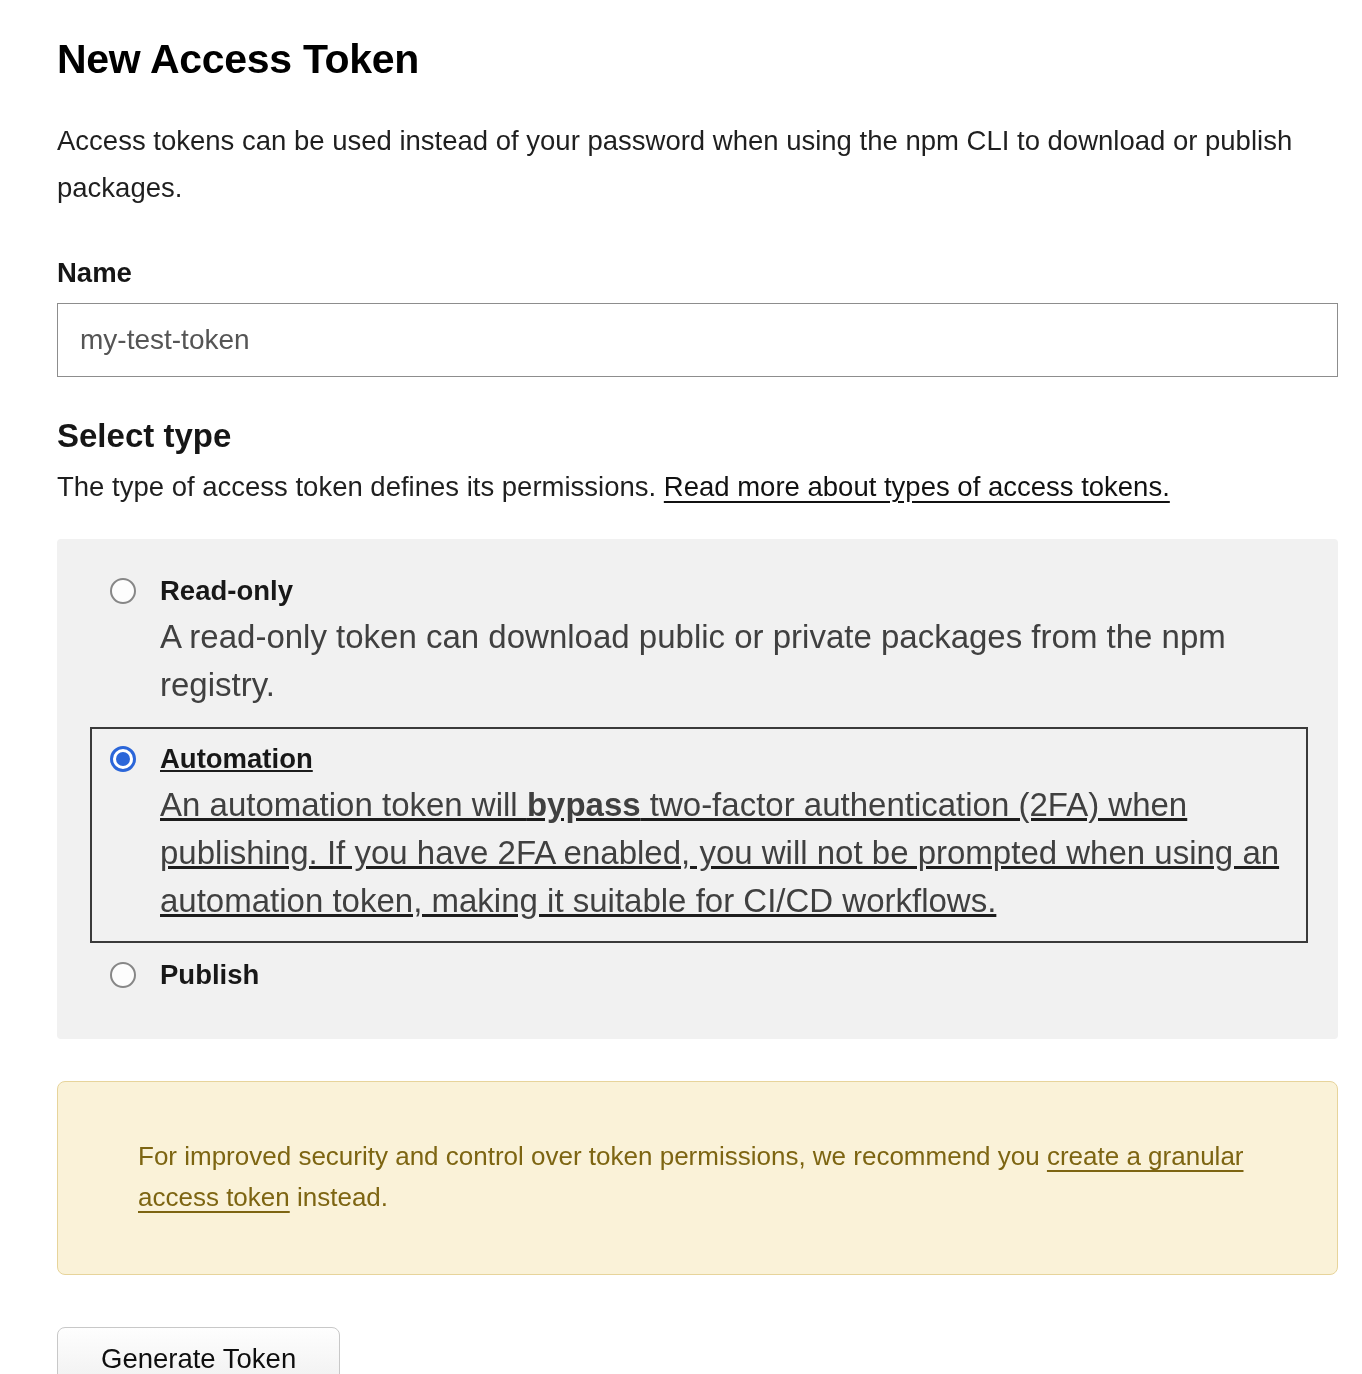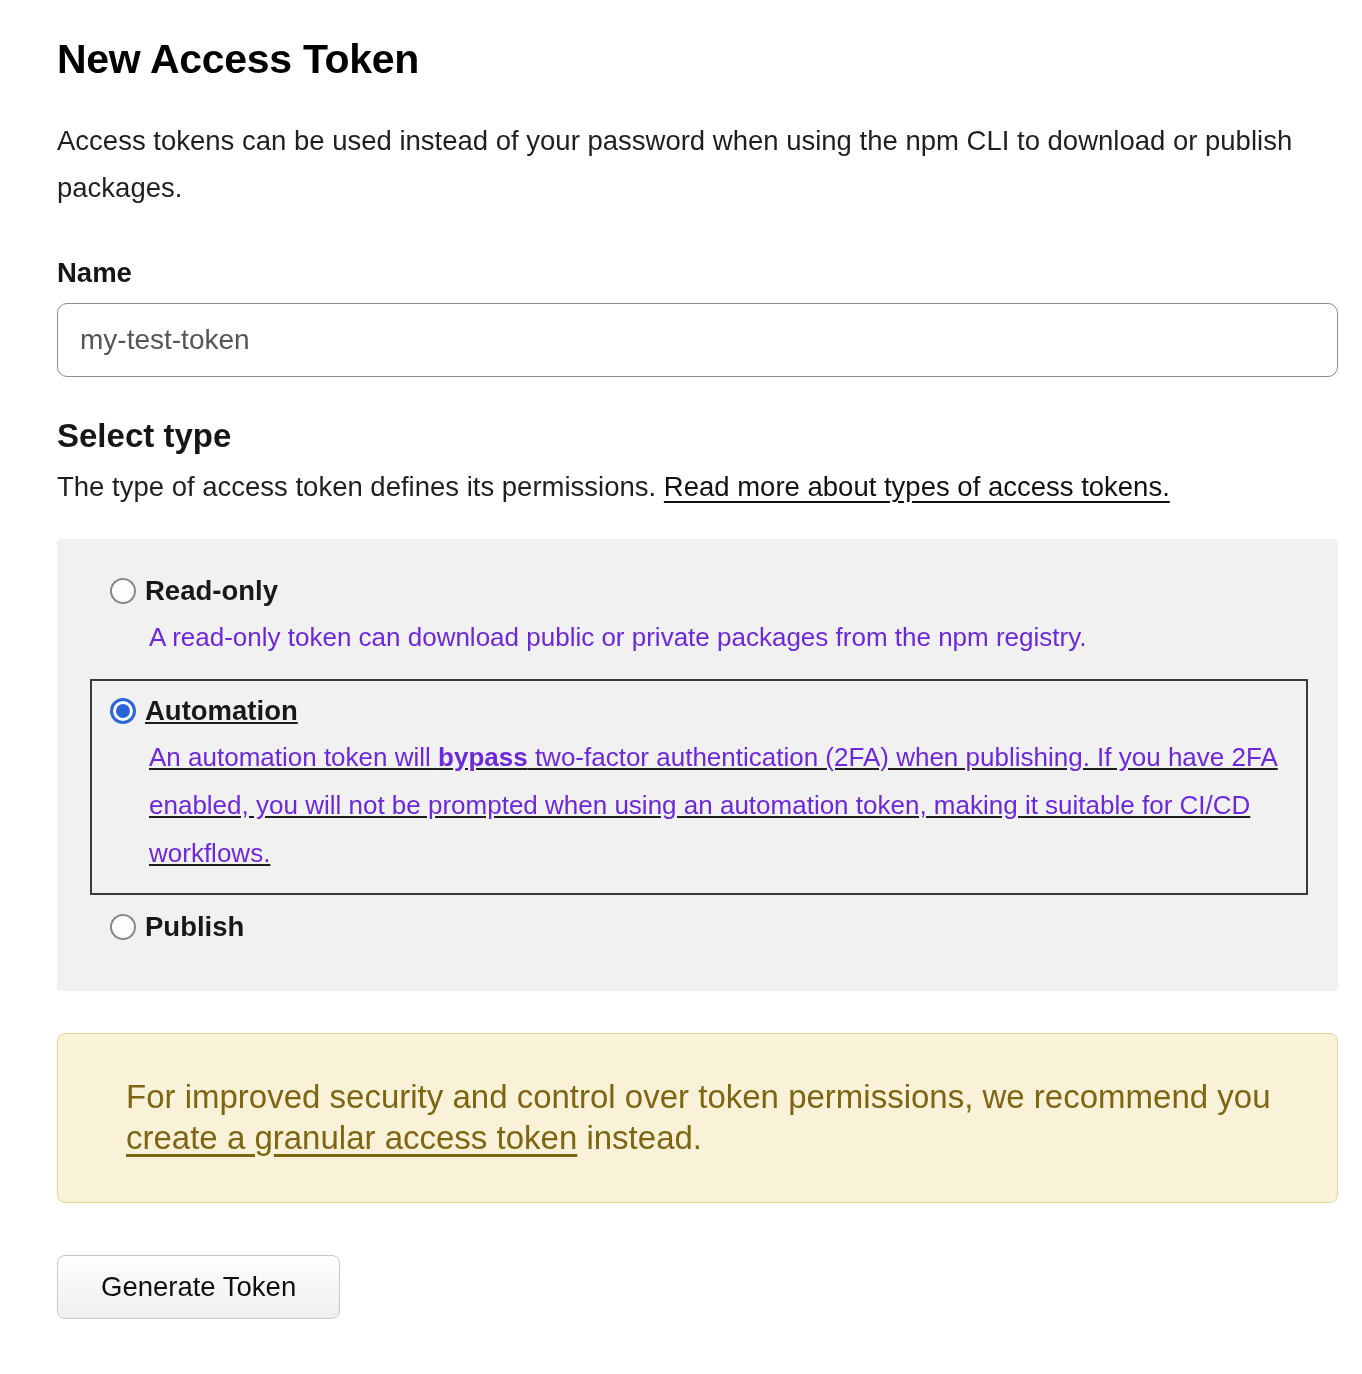--- a/index.html
+++ b/index.html
@@ -37,21 +37,21 @@
     color: #161616;
     margin-top: 46px;
   }
 
   .name-input {
     display: block;
     width: 100%;
     height: 74px;
     margin-top: 14px;
     border: 1.5px solid #8d8d8d;
-    border-radius: 10px;
+    border-radius: 0;
     padding: 0 22px;
     font-family: inherit;
     font-size: 28px;
     color: #555555;
     background: #ffffff;
     outline: none;
   }
 
   .select-type-heading {
     font-size: 33px;
@@ -86,21 +86,21 @@
     cursor: pointer;
   }
   .option.selected {
     border: 2px solid #3a3a3a;
     text-decoration: underline;
   }
 
   .radio-row {
     display: flex;
     align-items: center;
-    gap: 9px;
+    gap: 24px;
   }
 
   .radio {
     width: 26px;
     height: 26px;
     border-radius: 50%;
     flex: none;
     position: relative;
     cursor: pointer;
   }
@@ -119,38 +119,38 @@
     background: #2b66d9;
   }
 
   .option-label {
     font-size: 27.5px;
     font-weight: 700;
     color: #181818;
   }
 
   .option-desc {
-    font-size: 26px;
+    font-size: 33px;
     line-height: 48px;
-    color: #6d28d9;
-    margin: 6px 0 0 39px;
+    color: #404040;
+    margin: 6px 0 0 50px;
     max-width: 1150px;
   }
   .option-desc b { font-weight: 700; }
 
   .warning-box {
     margin-top: 42px;
     background: #faf2d8;
     border: 1.5px solid #e7d49b;
     border-radius: 8px;
     padding: 38px 40px 40px 64px;
   }
   .warning-text {
-    margin: 4px;
-    font-size: 33px;
+    margin: 16px;
+    font-size: 26px;
     line-height: 41px;
     color: #7d6512;
     max-width: 1145px;
   }
   .granular-link {
     color: #7d6512;
     text-decoration: underline;
     text-underline-offset: 5px;
     cursor: pointer;
   }

